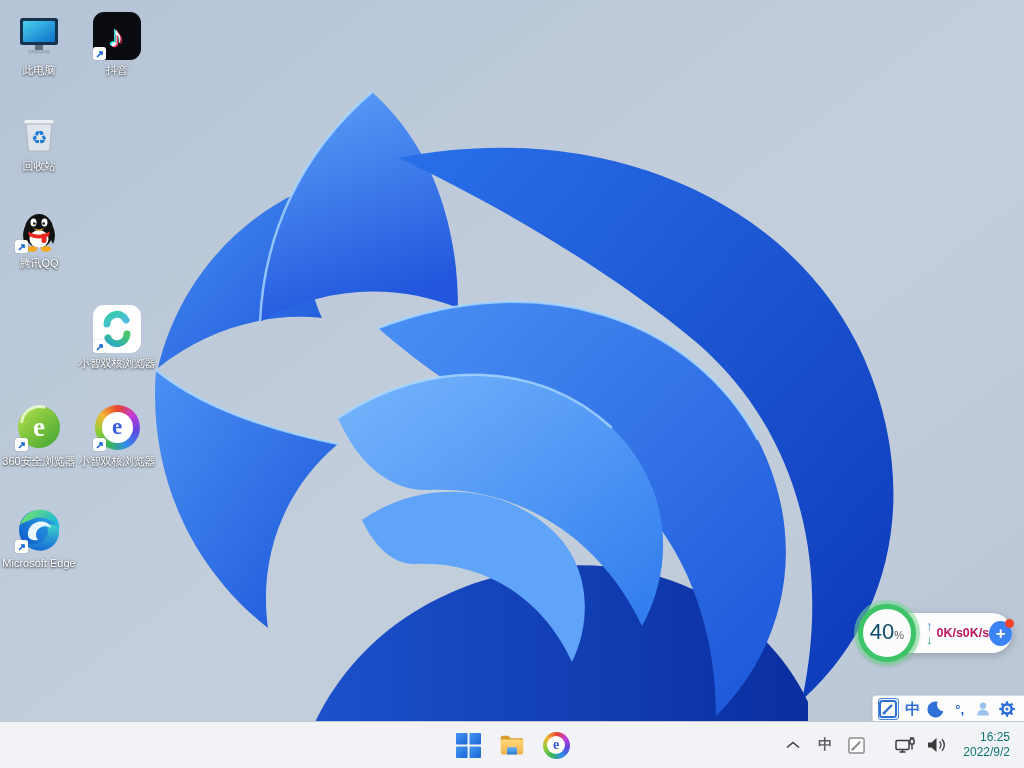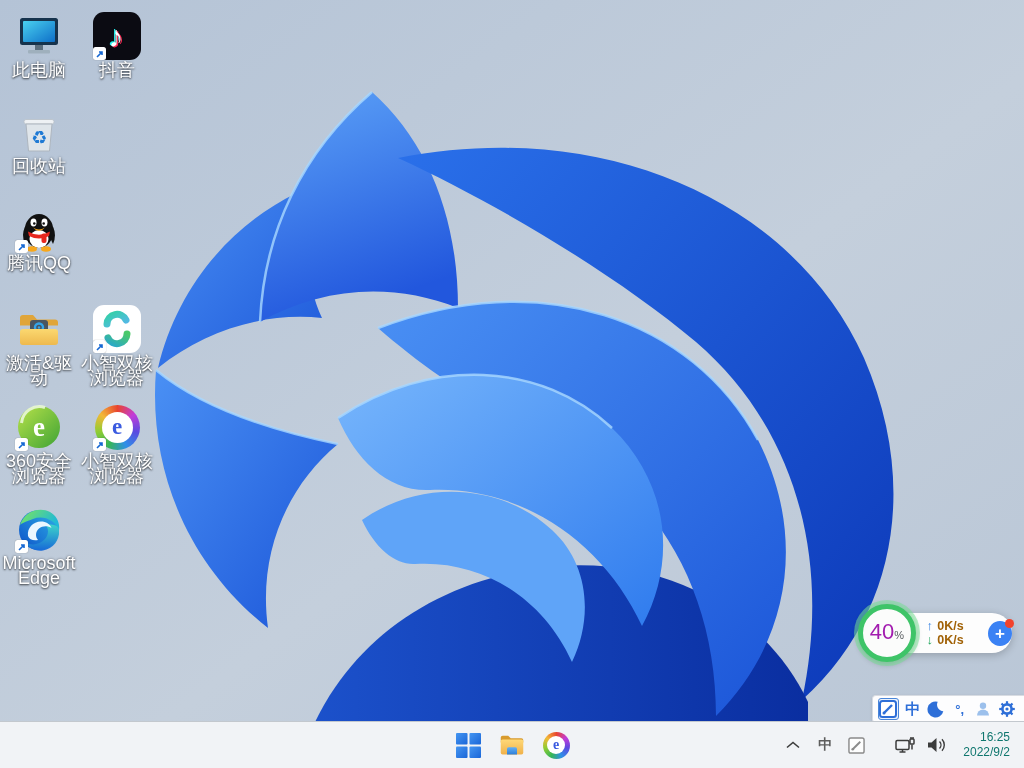--- a/index.html
+++ b/index.html
@@ -4,46 +4,46 @@
 <style>
   html,body{margin:0;padding:0;background:#222;}
   #stage{position:relative;width:1024px;height:768px;overflow:hidden;
          font-family:"Liberation Sans","DejaVu Sans",sans-serif;user-select:none;}
   
   #wall{position:absolute;inset:0;}
   
   .dicon{position:absolute;width:78px;display:flex;flex-direction:column;align-items:center;cursor:default;}
   .art{width:48px;height:48px;position:relative;display:flex;align-items:center;justify-content:center;}
   .art svg{display:block;}
-  .lbl{margin-top:3px;width:78px;text-align:center;font-size:18px;line-height:15px;color:#fff;
+  .lbl{margin-top:3px;width:78px;text-align:center;font-size:11px;line-height:15px;color:#fff;
        text-shadow:0 1px 2px rgba(0,0,0,.65),0 0 3px rgba(0,0,0,.4);word-break:break-all;}
   .sc-badge{position:absolute;left:0px;bottom:0px;width:13px;height:13px;background:#fff;border-radius:2.5px;
             box-shadow:0 0 1px rgba(0,0,0,.45);display:flex;align-items:center;justify-content:center;}
   .chrome-ball{width:44px;height:44px;border-radius:50%;position:relative;
       background:conic-gradient(from 60deg,#fbbc05 0 120deg,#34a853 0 240deg,#ea4335 0 360deg);}
   .chrome-ball .w{position:absolute;left:12px;top:12px;width:20px;height:20px;border-radius:50%;background:#fff;}
   .chrome-ball .b{position:absolute;left:15.5px;top:15.5px;width:13px;height:13px;border-radius:50%;background:#4285f4;}
   .ring{border-radius:50%;display:flex;align-items:center;justify-content:center;
       background:conic-gradient(#e8452f,#c23bd8,#5b4ae0,#2f8fe8,#35b558,#8fcc33,#f3b838,#e8452f);}
   .ring .inner{border-radius:50%;background:#fff;display:flex;align-items:center;justify-content:center;
       font-family:"Liberation Serif","DejaVu Serif",serif;font-weight:bold;color:#3b5be0;}
   .xz{width:45px;height:45px;} .xz .inner{width:31px;height:31px;font-size:23px;}
   
   #pill{position:absolute;left:886px;top:613px;width:126px;height:40px;background:#fdfdfd;border-radius:20px;
         box-shadow:0 2px 8px rgba(0,0,0,.22);display:flex;align-items:center;padding-left:36px;box-sizing:border-box;cursor:pointer;}
   .arrcol{display:flex;flex-direction:column;line-height:14px;font-size:13px;font-weight:bold;width:16px;text-align:center;}
   .arr-up{color:#2f7de0;} .arr-dn{color:#1ea55c;}
-  .spcol{display:flex;flex-direction:column;line-height:14px;font-size:12.5px;color:#a16207;width:44px;font-weight:600;}
+  .spcol{display:flex;flex-direction:row;line-height:14px;font-size:12.5px;color:#be185d;width:44px;text-align:right;font-weight:600;}
   #plusbtn{position:relative;margin-left:9px;width:25px;height:25px;border-radius:50%;background:#3b82f4;color:#fff;
            display:flex;align-items:center;justify-content:center;font-size:17px;font-weight:bold;line-height:1;cursor:pointer;}
   #plusbtn .dot{position:absolute;right:-2px;top:-2px;width:9px;height:9px;border-radius:50%;background:#f3422c;}
   #ball{position:absolute;left:858px;top:604px;width:48px;height:48px;border-radius:50%;background:#fbfcfb;
         border:5px solid #3ec468;box-shadow:0 0 0 4px rgba(120,222,150,.55),0 2px 6px rgba(0,0,0,.28);
         display:flex;align-items:baseline;justify-content:center;cursor:pointer;}
-  #ball .pct{font-size:22px;color:#a21caf;line-height:46px;}
+  #ball .pct{font-size:22px;color:#0c4a6e;line-height:46px;}
   #ball .unit{font-size:11px;color:#585d61;}
   
   #imebar{position:absolute;right:0;top:695px;width:152px;height:28px;background:#fdfdfe;border:1px solid #d8dce2;border-right:none;
           border-radius:4px 0 0 4px;box-shadow:0 1px 3px rgba(0,0,0,.12);display:flex;align-items:center;gap:5px;padding:0 8px 0 5px;box-sizing:border-box;}
   .imeslot{display:flex;align-items:center;justify-content:center;width:20px;height:20px;cursor:pointer;}
   .imeslot.active{width:22px;height:22px;background:#e9f2fe;border:1px solid #4a86d8;border-radius:3px;box-sizing:border-box;}
   .ime-cn{color:#2e6fd8;font-size:15px;font-weight:bold;}
   .ime-punct{color:#2e6fd8;font-size:13px;font-weight:bold;letter-spacing:0;}
   
   #taskbar{position:absolute;left:0;bottom:0;width:1024px;height:46px;background:#f1f3f6;border-top:1px solid rgba(110,120,132,.35);}
@@ -172,38 +172,20 @@
       <span class="sc-badge">
           <svg width="10" height="10" viewBox="0 0 10 10">
             <path d="M2,8 L7,3 M4,3 h3 v3" stroke="#1567d3" stroke-width="1.6" fill="none"></path>
           </svg>
         </span>
     </div>
     <div class="lbl">腾讯QQ</div>
   </div>
 
 
-  <div class="dicon" style="left:0;top:305px">
-    <div class="art">
-      <svg width="48" height="48" viewBox="0 0 48 48">
-          <defs>
-            <linearGradient id="actG" x1="0" y1="0" x2="0" y2="1">
-              <stop offset="0" stop-color="#fbd870"></stop>
-              <stop offset="1" stop-color="#eeb94e"></stop>
-            </linearGradient>
-          </defs>
-        <path d="M5,13 a3,3 0 0 1 3,-3 h10 l4,4.5 h18 a3,3 0 0 1 3,3 v3 H5 Z" fill="#e0a53a"></path>
-        <rect x="15" y="15" width="18" height="16" rx="3" fill="#4a5560"></rect>
-        <circle cx="24" cy="22.5" r="4" fill="none" stroke="#35a4e8" stroke-width="2.4"></circle>
-          <circle cx="24" cy="22.5" r="1.2" fill="#35a4e8"></circle>
-        <rect x="5" y="24" width="38" height="16" rx="3" fill="url(#actG)"></rect>
-        </svg>
-    </div>
-    <div class="lbl">激活&amp;驱动</div>
-  </div>
 
   <div class="dicon" style="left:78px;top:305px">
     <div class="art">
       <svg width="48" height="48" viewBox="0 0 48 48">
           <defs>
         <linearGradient id="sdgA" x1="0" y1="0" x2="1" y2="1">
               <stop offset="0" stop-color="#35cfa8"></stop>
               <stop offset="1" stop-color="#55b8e8"></stop>
             </linearGradient>
         <linearGradient id="sdgB" x1="1" y1="0" x2="0" y2="1">

